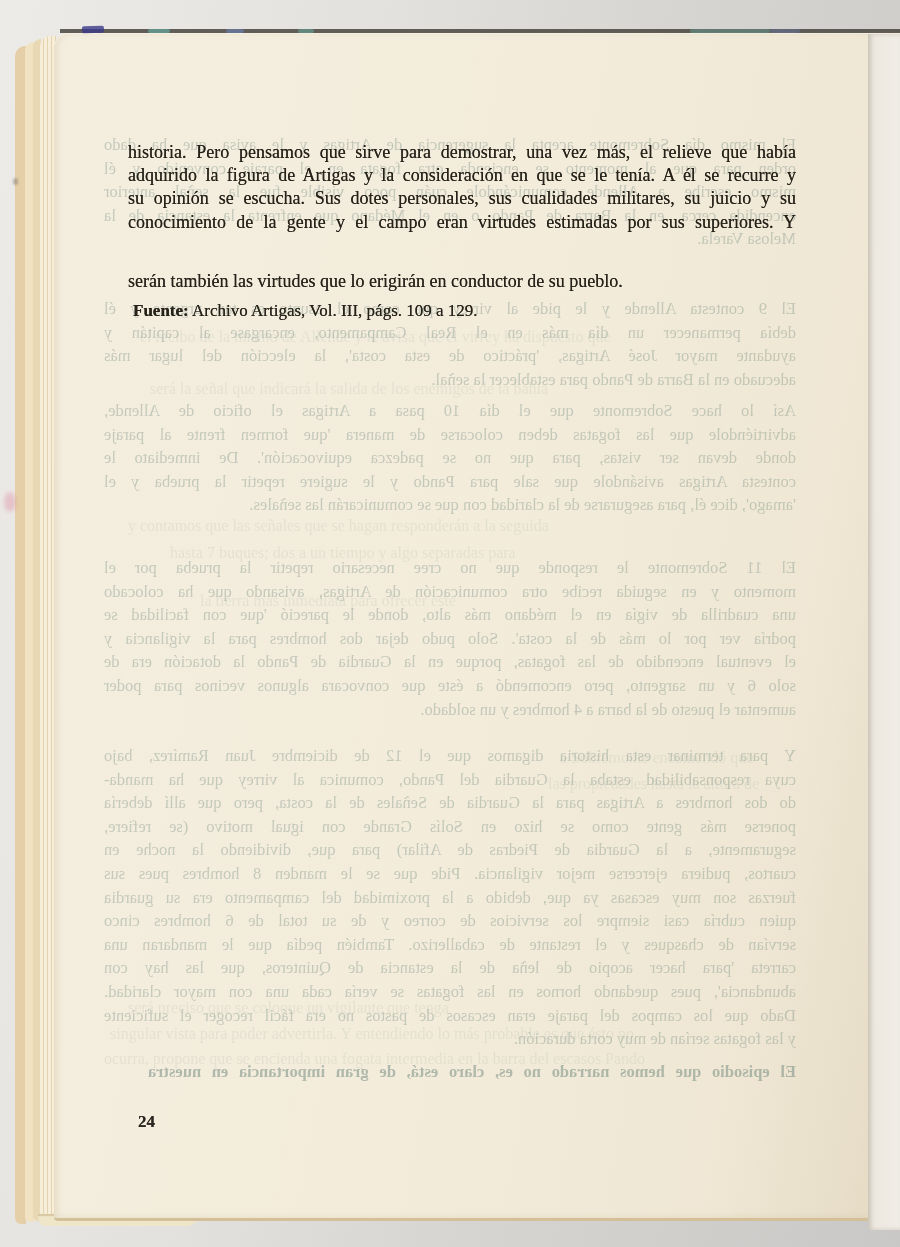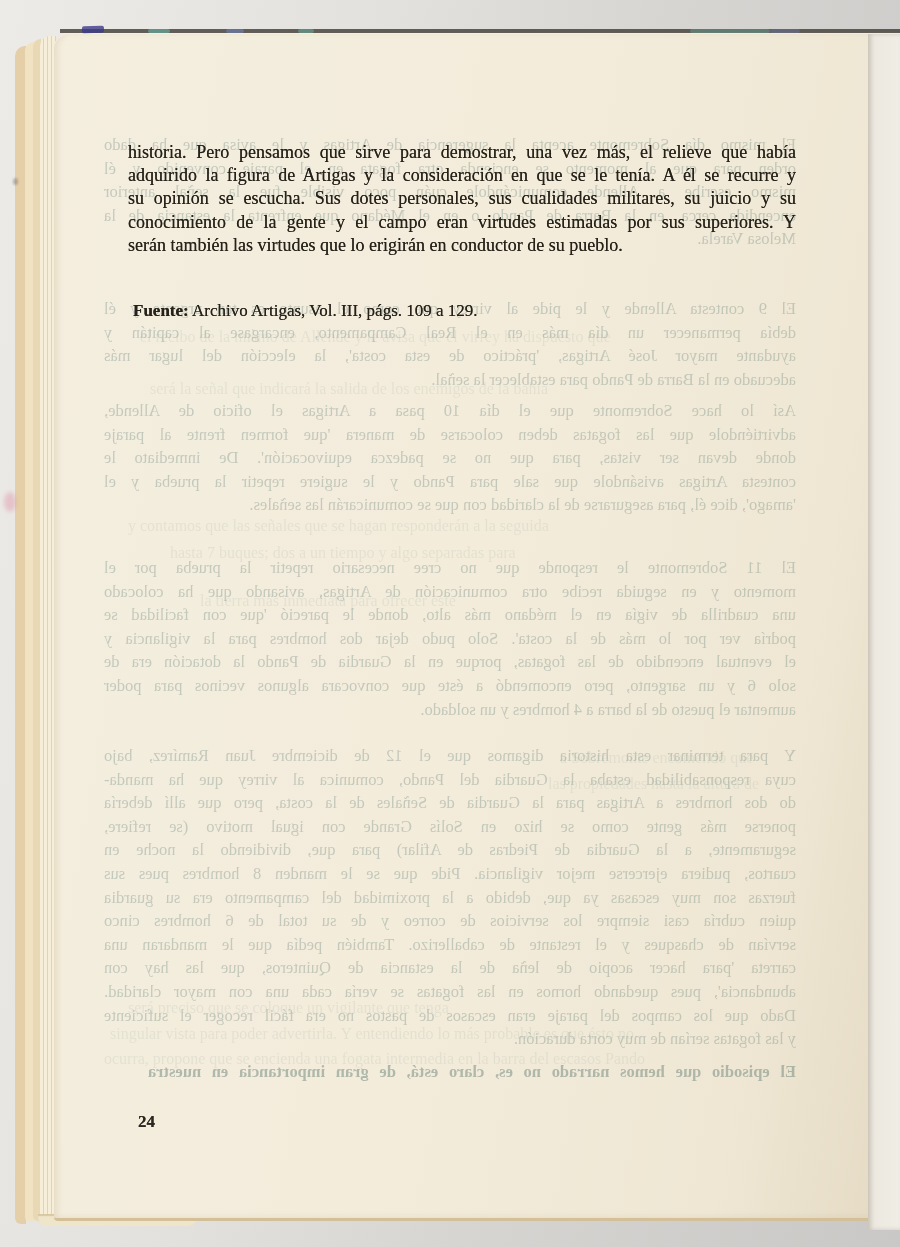--- a/index.html
+++ b/index.html
@@ -26,21 +26,21 @@
   }
   
   #topline{position:absolute;left:60px;top:29px;width:840px;height:4px;background:#49453f;opacity:.85;}
   .glint{position:absolute;top:0;height:4px;border-radius:2px;}
   
   .textblock{position:absolute;color:#262219;font-size:18px;}
   .textblock .line{
     height:23.2px;line-height:23.2px;text-align:justify;text-align-last:justify;
     text-shadow:0 0 .5px rgba(35,30,24,.8);white-space:normal;
   }
-  .textblock .line.last{text-align-last:left;}
+  .textblock .line.last{text-align-last:left;margin-top:36px;}
   .b{font-weight:bold;}
   #fuente{position:absolute;left:133px;top:301px;font-size:17px;color:#262219;
           text-shadow:0 0 .5px rgba(35,30,24,.8);}
   #pnum{position:absolute;left:138px;top:1112px;font-size:17px;font-weight:bold;color:#2a2620;
         text-shadow:0 0 .5px rgba(35,30,24,.7);}
   
   .bleed{
     position:absolute;transform:scaleX(-1);color:#7e948a;opacity:.40;
     filter:blur(.55px);font-size:16.5px;
   }

